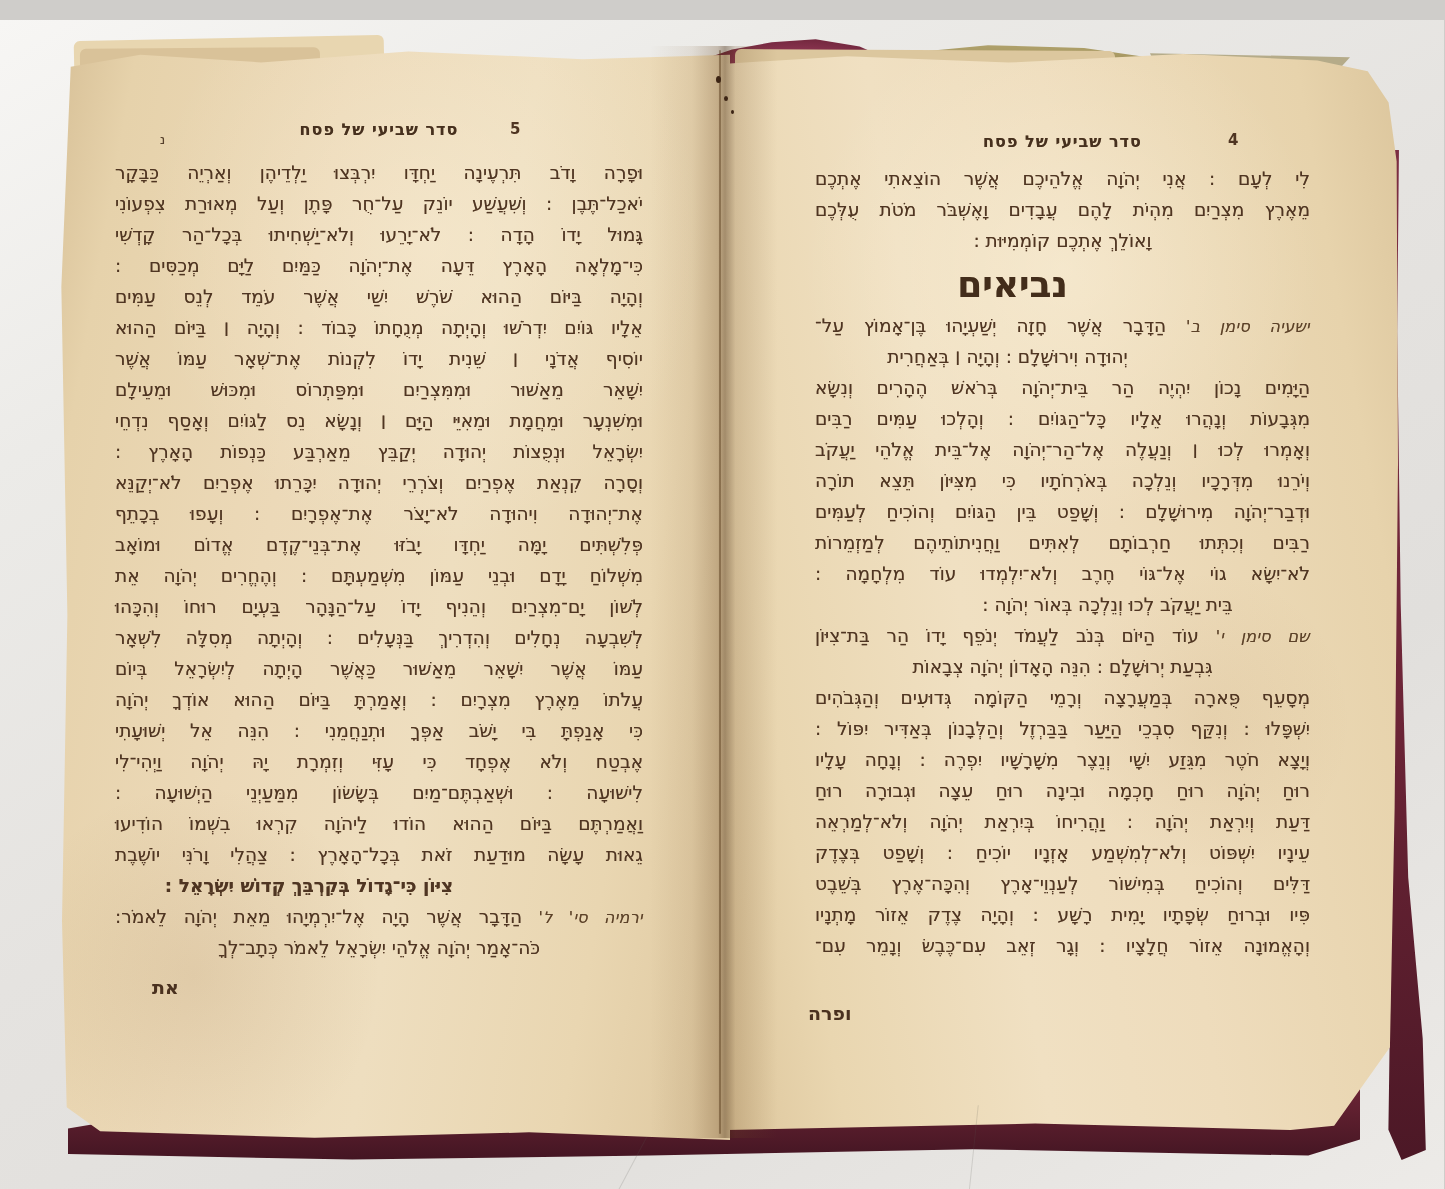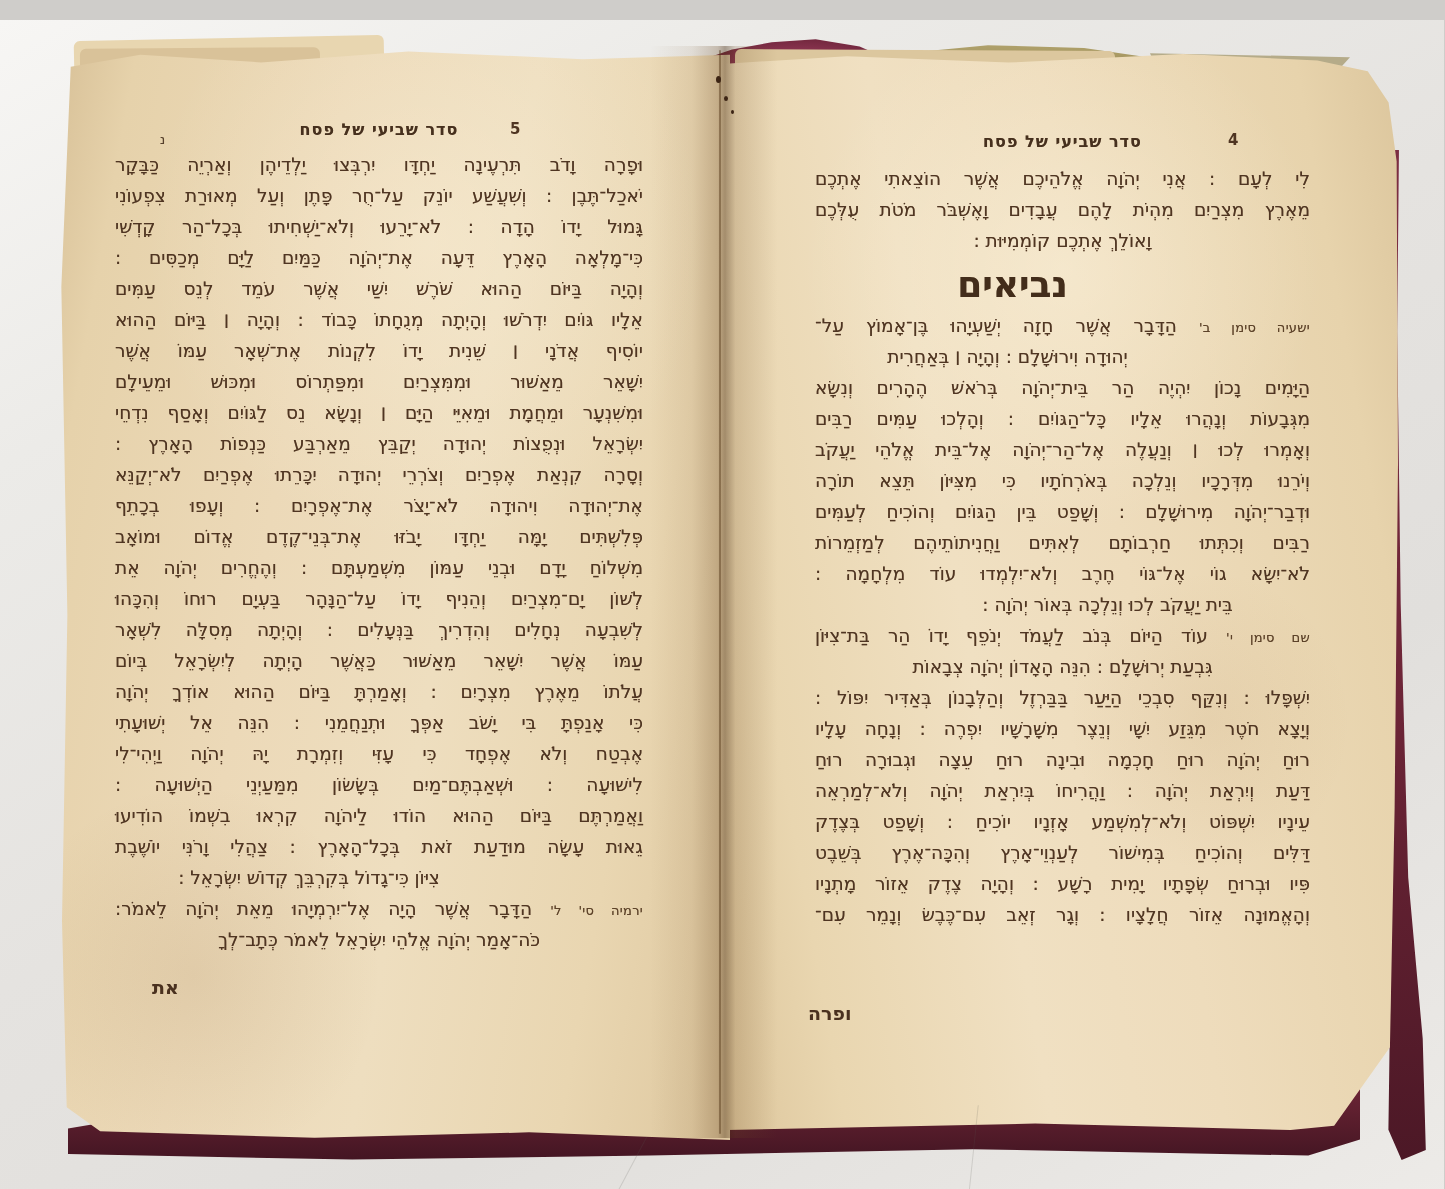--- a/index.html
+++ b/index.html
@@ -56,26 +56,26 @@
   
   .hebrew{direction:rtl;color:#4f3522;text-shadow:0 0 .5px rgba(86,56,32,.55);}
   .runhead{font-size:16px;font-weight:bold;letter-spacing:1px;text-align:center;color:#46301e;}
   .rh-left{left:115px;top:100px;width:528px;}
   .rh-right{left:815px;top:112px;width:495px;}
   .pagenum{font-size:15px;font-weight:bold;color:#4f3522;}
   .pn-left{left:510px;top:100px;}
   .pn-right{left:1228px;top:111px;}
   .sig{left:160px;top:112px;font-size:13px;color:#55402c;}
   .lines{position:absolute;}
-  .lines-left{left:115px;top:129px;width:528px;}
+  .lines-left{left:115px;top:137px;width:528px;}
   .lines-right{left:815px;top:143px;width:495px;}
   .line{height:31px;line-height:31px;font-size:18.5px;white-space:nowrap;
     text-align:justify;text-align-last:justify;}
   .line.center{text-align:center;text-align-last:center;}
-  .note{font-size:13px;color:#5c4229;letter-spacing:.3px;}
+  .note{font-size:16px;color:#5c4229;letter-spacing:.3px;font-style:italic;}
   .section-header{height:54px;line-height:58px;font-size:36px;font-weight:bold;
     text-align:center;text-align-last:center;color:#432d1b;}
   .catchword{font-size:19px;font-weight:bold;color:#4a311f;direction:rtl;}
   .cw-left{left:152px;top:956px;}
   .cw-right{left:808px;top:982px;}
 </style>
 </head>
 <body>
 
 <div class="scene">
@@ -126,41 +126,42 @@
       <div class="line">מִשְׁלוֹחַ יָדָם וּבְנֵי עַמּוֹן מִשְׁמַעְתָּם : וְהֶחֱרִים יְהֹוָה אֵת</div>
       <div class="line">לְשׁוֹן יָם־מִצְרַיִם וְהֵנִיף יָדוֹ עַל־הַנָּהָר בַּעְיָם רוּחוֹ וְהִכָּהוּ</div>
       <div class="line">לְשִׁבְעָה נְחָלִים וְהִדְרִיךְ בַּנְּעָלִים : וְהָיְתָה מְסִלָּה לִשְׁאָר</div>
       <div class="line">עַמּוֹ אֲשֶׁר יִשָּׁאֵר מֵאַשּׁוּר כַּאֲשֶׁר הָיְתָה לְיִשְׂרָאֵל בְּיוֹם</div>
       <div class="line">עֲלֹתוֹ מֵאֶרֶץ מִצְרָיִם : וְאָמַרְתָּ בַּיּוֹם הַהוּא אוֹדְךָ יְהֹוָה</div>
       <div class="line">כִּי אָנַפְתָּ בִּי יָשֹׁב אַפְּךָ וּתְנַחֲמֵנִי : הִנֵּה אֵל יְשׁוּעָתִי</div>
       <div class="line">אֶבְטַח וְלֹא אֶפְחָד כִּי עָזִּי וְזִמְרָת יָהּ יְהֹוָה וַיְהִי־לִי</div>
       <div class="line">לִישׁוּעָה : וּשְׁאַבְתֶּם־מַיִם בְּשָׂשׂוֹן מִמַּעַיְנֵי הַיְשׁוּעָה :</div>
       <div class="line">וַאֲמַרְתֶּם בַּיּוֹם הַהוּא הוֹדוּ לַיהֹוָה קִרְאוּ בִשְׁמוֹ הוֹדִיעוּ</div>
       <div class="line">גֵאוּת עָשָׂה מוּדַעַת זֹאת בְּכָל־הָאָרֶץ : צַהֲלִי וָרֹנִּי יוֹשֶׁבֶת</div>
-      <div class="line center" style="transform: translateX(-70px);">צִיּוֹן כִּי־גָדוֹל בְּקִרְבֵּךְ קְדוֹשׁ יִשְׂרָאֵל :</div>
+      <div class="line center" style="transform: translateX(-70px); font-weight: bold;">צִיּוֹן כִּי־גָדוֹל בְּקִרְבֵּךְ קְדוֹשׁ יִשְׂרָאֵל :</div>
       <div class="line"><span class="note">ירמיה סי' ל'</span> הַדָּבָר אֲשֶׁר הָיָה אֶל־יִרְמְיָהוּ מֵאֵת יְהֹוָה לֵאמֹר:</div>
       <div class="line center">כֹּה־אָמַר יְהֹוָה אֱלֹהֵי יִשְׂרָאֵל לֵאמֹר כְּתָב־לְךָ</div>
     </div>
   <div class="lines lines-right hebrew">
       <div class="line">לִי לְעָם : אֲנִי יְהֹוָה אֱלֹהֵיכֶם אֲשֶׁר הוֹצֵאתִי אֶתְכֶם</div>
       <div class="line">מֵאֶרֶץ מִצְרַיִם מִהְיֹת לָהֶם עֲבָדִים וָאֶשְׁבֹּר מֹטֹת עֻלְּכֶם</div>
       <div class="line center">וָאוֹלֵךְ אֶתְכֶם קוֹמְמִיּוּת :</div>
       <div class="section-header" style="transform: translateX(-50px);">נביאים</div>
       <div class="line"><span class="note">ישעיה סימן ב'</span> הַדָּבָר אֲשֶׁר חָזָה יְשַׁעְיָהוּ בֶּן־אָמוֹץ עַל־</div>
       <div class="line center" style="transform: translateX(-55px);">יְהוּדָה וִירוּשָׁלָם : וְהָיָה ׀ בְּאַחֲרִית</div>
       <div class="line">הַיָּמִים נָכוֹן יִהְיֶה הַר בֵּית־יְהֹוָה בְּרֹאשׁ הֶהָרִים וְנִשָּׂא</div>
       <div class="line">מִגְּבָעוֹת וְנָהֲרוּ אֵלָיו כָּל־הַגּוֹיִם : וְהָלְכוּ עַמִּים רַבִּים</div>
       <div class="line">וְאָמְרוּ לְכוּ ׀ וְנַעֲלֶה אֶל־הַר־יְהֹוָה אֶל־בֵּית אֱלֹהֵי יַעֲקֹב</div>
       <div class="line">וְיֹרֵנוּ מִדְּרָכָיו וְנֵלְכָה בְּאֹרְחֹתָיו כִּי מִצִּיּוֹן תֵּצֵא תוֹרָה</div>
       <div class="line">וּדְבַר־יְהֹוָה מִירוּשָׁלָם : וְשָׁפַט בֵּין הַגּוֹיִם וְהוֹכִיחַ לְעַמִּים</div>
       <div class="line">רַבִּים וְכִתְּתוּ חַרְבוֹתָם לְאִתִּים וַחֲנִיתוֹתֵיהֶם לְמַזְמֵרוֹת</div>
       <div class="line">לֹא־יִשָּׂא גוֹי אֶל־גּוֹי חֶרֶב וְלֹא־יִלְמְדוּ עוֹד מִלְחָמָה :</div>
       <div class="line center" style="transform: translateX(45px);">בֵּית יַעֲקֹב לְכוּ וְנֵלְכָה בְּאוֹר יְהֹוָה :</div>
       <div class="line"><span class="note">שם סימן י'</span> עוֹד הַיּוֹם בְּנֹב לַעֲמֹד יְנֹפֵף יָדוֹ הַר בַּת־צִיּוֹן</div>
       <div class="line center">גִּבְעַת יְרוּשָׁלָם : הִנֵּה הָאָדוֹן יְהֹוָה צְבָאוֹת</div>
+      <div class="line">מְסָעֵף פֻּארָה בְּמַעֲרָצָה וְרָמֵי הַקּוֹמָה גְּדוּעִים וְהַגְּבֹהִים</div>
       <div class="line">יִשְׁפָּלוּ : וְנִקַּף סִבְכֵי הַיַּעַר בַּבַּרְזֶל וְהַלְּבָנוֹן בְּאַדִּיר יִפּוֹל :</div>
       <div class="line">וְיָצָא חֹטֶר מִגֵּזַע יִשָׁי וְנֵצֶר מִשָּׁרָשָׁיו יִפְרֶה : וְנָחָה עָלָיו</div>
       <div class="line">רוּחַ יְהֹוָה רוּחַ חָכְמָה וּבִינָה רוּחַ עֵצָה וּגְבוּרָה רוּחַ</div>
       <div class="line">דַּעַת וְיִרְאַת יְהֹוָה : וַהֲרִיחוֹ בְּיִרְאַת יְהֹוָה וְלֹא־לְמַרְאֵה</div>
       <div class="line">עֵינָיו יִשְׁפּוֹט וְלֹא־לְמִשְׁמַע אָזְנָיו יוֹכִיחַ : וְשָׁפַט בְּצֶדֶק</div>
       <div class="line">דַּלִּים וְהוֹכִיחַ בְּמִישׁוֹר לְעַנְוֵי־אָרֶץ וְהִכָּה־אֶרֶץ בְּשֵׁבֶט</div>
       <div class="line">פִּיו וּבְרוּחַ שְׂפָתָיו יָמִית רָשָׁע : וְהָיָה צֶדֶק אֵזוֹר מָתְנָיו</div>
       <div class="line">וְהָאֱמוּנָה אֵזוֹר חֲלָצָיו : וְגָר זְאֵב עִם־כֶּבֶשׂ וְנָמֵר עִם־</div>
     </div>
 

